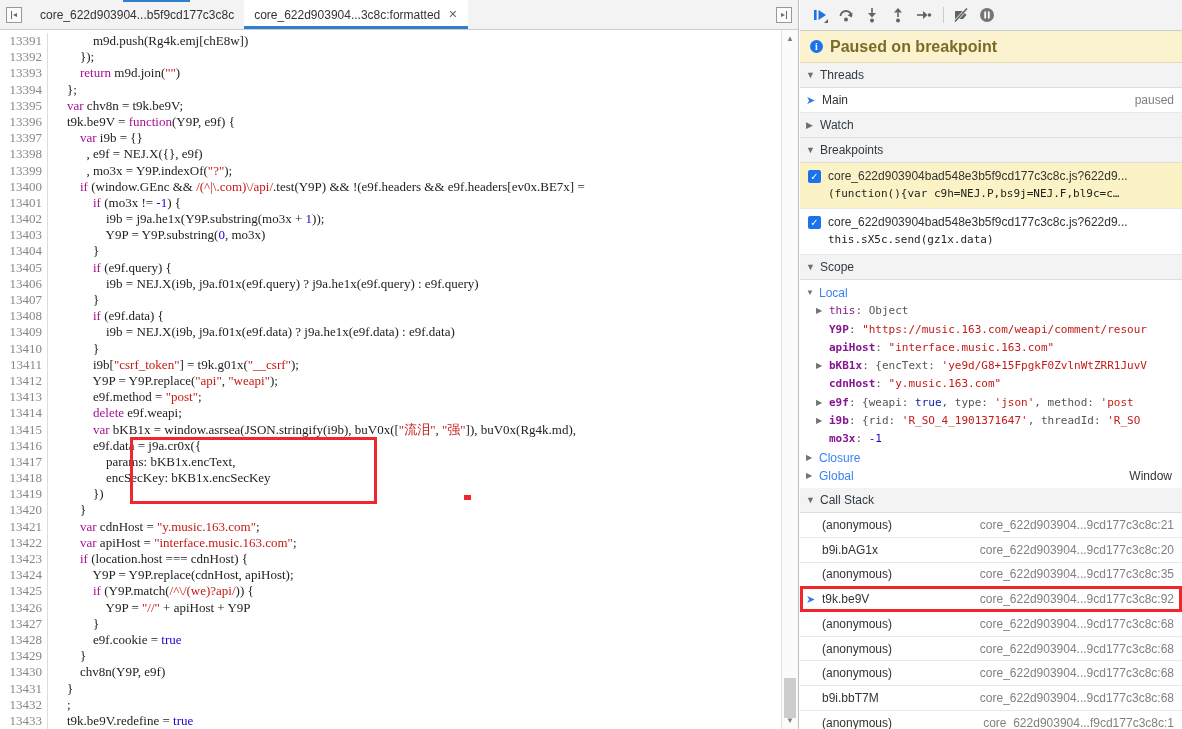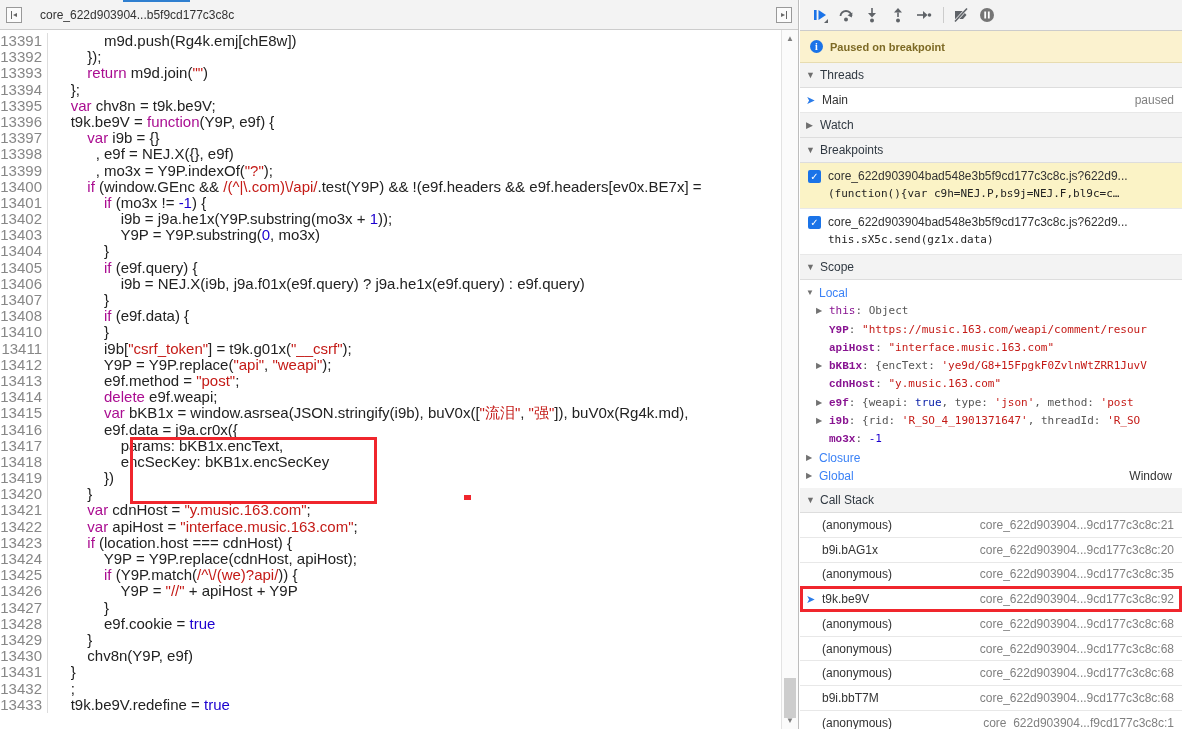--- a/index.html
+++ b/index.html
@@ -16,21 +16,21 @@
   .navbtn .bar { display:inline-block; width:1px; height:8px; background:#666; }
   .tab { display:flex; align-items:center; padding:0 10px; font-size:12px; color:#333; position:relative; white-space:nowrap;text-align:right; }
   .tab.t1 { margin-left:2px; }
   .tab.active { background:#fff; }
   .tab.active::after { content:""; position:absolute; left:0; right:0; bottom:0; height:3px; background:#2f7fd0; }
   .tab .close { margin-left:8px; color:#666; font-size:11px; }
   .tabbar .spacer { flex:1; }
 
   .code-area { position:absolute; left:0; top:30px; width:798px; height:699px; background:#fff; overflow:hidden; }
   .code-lines { position:absolute; left:0; top:0; width:781px; height:699px; overflow:hidden; padding-top:3px; }
-  .cl { white-space:pre; font-family:Liberation Sans, sans-serif; font-size:15px; line-height:16.2px; height:16.2px; }
+  .cl { white-space:pre; font-family:Liberation Serif, serif; font-size:13px; line-height:16.2px; height:16.2px; }
   .ln { display:inline-block; width:48px; text-align:right; padding-right:5px; color:#878787;
         border-right:1px solid #ddd; margin-right:6px; }
   .tok-p { color:#222; }
   .tok-k { color:#aa0d91; }
   .tok-s { color:#c41a16; }
   .tok-n { color:#1c00cf; }
 
   .vscroll { position:absolute; right:0; top:0; width:17px; height:699px; background:#fbfbfb; border-left:1px solid #e3e3e3; }
   .vscroll .arr { position:absolute; left:0; width:16px; text-align:center; color:#7f7f7f; font-size:8px; }
   .vscroll .arr.up { top:4px; } .vscroll .arr.dn { bottom:4px; }
@@ -40,21 +40,21 @@
   .anno-dot { position:absolute; left:464px; top:465px; width:7px; height:5px; background:#f0262d; }
 
   
   .sidebar { position:absolute; left:800px; top:0; width:382px; height:729px; background:#fff; font-size:12px; color:#333; }
   .dbg-toolbar { height:31px; background:#f3f3f3; border-bottom:1px solid #ccc; display:flex; align-items:center; padding-left:8px; }
   .dbg-btn { width:24px; height:22px; margin-right:2px; display:flex; align-items:center; justify-content:center; position:relative; }
   .dbg-sep { width:1px; height:16px; background:#ccc; margin:0 5px; }
   .banner { height:32px; background:#fbf2cf; border-bottom:1px solid #e7dcb0; display:flex; align-items:center; padding-left:10px; }
   .banner .info-i { width:13px; height:13px; border-radius:50%; background:#1a73e8; color:#fff; font-size:10px; font-weight:bold;
     line-height:13px; text-align:center; margin-right:7px; font-family:"Liberation Serif", serif; flex:none; }
-  .banner .msg { color:#7d6a25; font-weight:bold; font-size:11px; }
+  .banner .msg { color:#7d6a25; font-weight:bold; font-size:16px; }
 
   .sec-hdr { height:25px; background:#f3f3f3; border-bottom:1px solid #ddd; display:flex; align-items:center; padding-left:6px; }
   .sec-hdr .tri { font-size:9px; color:#6e6e6e; width:14px; }
   .sec-hdr .ttl { color:#303942; }
   .sec-body { background:#fff; }
 
   .thread-row { height:25px; display:flex; align-items:center; border-bottom:1px solid #e8e8e8; padding:0 8px 0 6px; }
   .exec-arrow { color:#2b7ce9; font-size:11px; width:16px; }
   .thread-row .nm { flex:1; }
   .thread-row .right { color:#808080; }
@@ -68,21 +68,21 @@
   .bp-code { font-family:"DejaVu Sans Mono", monospace; font-size:11px; color:#222; line-height:17px; white-space:nowrap; }
 
   .scope-tree { padding:4px 0 3px 0; }
   .sc-row { height:18.3px; line-height:18.3px; white-space:nowrap; overflow:hidden; font-family:"DejaVu Sans Mono", monospace;
     font-size:11px; padding-left:6px; display:flex; }
   .sc-row .flex { flex:1; overflow:hidden; white-space:nowrap; }
   .sc-row .tw { display:inline-block; width:13px; color:#727272; font-size:8px; font-family:"Liberation Sans", sans-serif; }
   .sc-row .right { color:#333; padding-right:10px; font-family:"Liberation Sans", sans-serif; font-size:12px; }
   .sc-sec { color:#3b82f6; font-family:"Liberation Sans", sans-serif; font-size:12px; }
   .sc-pn  { color:#881391; }
-  .sc-pnb { color:#881391; font-weight:bold;font-family:Liberation Mono, monospace; }
+  .sc-pnb { color:#881391; font-weight:bold; }
   .sc-p   { color:#565656; }
   .sc-ob  { color:#565656; }
   .sc-str { color:#c41a16; }
   .sc-num { color:#1c00cf; }
   .sc-bool{ color:#0d22aa; }
 
   .cs-row { height:24.7px; display:flex; align-items:center; border-bottom:1px solid #e8e8e8; padding:0 8px 0 6px; position:relative; }
   .cs-row .exec-arrow { width:16px; }
   .cs-row .pad { width:16px; }
   .cs-row .fn { flex:1; color:#333; white-space:nowrap; overflow:hidden; }
@@ -94,20 +94,24 @@
 </head>
 <body>
 
 <div class="app">
 
   <div class="editor">
     <div class="tabbar">
       <div class="navbtn"><span class="bar"></span>◂</div>
       <div class="tab t1">
         <span>core_622d903904...b5f9cd177c3c8c</span>
+      </div>
+      <div class="tab active">
+        <span>core_622d903904...3c8c:formatted</span>
+        <span class="close">✕</span>
       </div>
       <div class="spacer"></div>
       <div class="navbtn">▸<span class="bar"></span></div>
       <div class="tab-top-indicator"></div>
     </div>
 
     <div class="code-area">
       <div class="code-lines">
           <div class="cl"><span class="ln">13391</span><span class="lc"><span class="tok-p">            m9d.push(Rg4k.emj[chE8w])</span></span></div>
           <div class="cl"><span class="ln">13392</span><span class="lc"><span class="tok-p">        });</span></span></div>
@@ -120,20 +124,21 @@
           <div class="cl"><span class="ln">13399</span><span class="lc"><span class="tok-p">          , mo3x = Y9P.indexOf(</span><span class="tok-s">"?"</span><span class="tok-p">);</span></span></div>
           <div class="cl"><span class="ln">13400</span><span class="lc"><span class="tok-p">        </span><span class="tok-k">if</span><span class="tok-p"> (window.GEnc &amp;&amp; </span><span class="tok-s">/(^|\.com)\/api/</span><span class="tok-p">.test(Y9P) &amp;&amp; !(e9f.headers &amp;&amp; e9f.headers[ev0x.BE7x] =</span></span></div>
           <div class="cl"><span class="ln">13401</span><span class="lc"><span class="tok-p">            </span><span class="tok-k">if</span><span class="tok-p"> (mo3x != </span><span class="tok-n">-1</span><span class="tok-p">) {</span></span></div>
           <div class="cl"><span class="ln">13402</span><span class="lc"><span class="tok-p">                i9b = j9a.he1x(Y9P.substring(mo3x + </span><span class="tok-n">1</span><span class="tok-p">));</span></span></div>
           <div class="cl"><span class="ln">13403</span><span class="lc"><span class="tok-p">                Y9P = Y9P.substring(</span><span class="tok-n">0</span><span class="tok-p">, mo3x)</span></span></div>
           <div class="cl"><span class="ln">13404</span><span class="lc"><span class="tok-p">            }</span></span></div>
           <div class="cl"><span class="ln">13405</span><span class="lc"><span class="tok-p">            </span><span class="tok-k">if</span><span class="tok-p"> (e9f.query) {</span></span></div>
           <div class="cl"><span class="ln">13406</span><span class="lc"><span class="tok-p">                i9b = NEJ.X(i9b, j9a.f01x(e9f.query) ? j9a.he1x(e9f.query) : e9f.query)</span></span></div>
           <div class="cl"><span class="ln">13407</span><span class="lc"><span class="tok-p">            }</span></span></div>
           <div class="cl"><span class="ln">13408</span><span class="lc"><span class="tok-p">            </span><span class="tok-k">if</span><span class="tok-p"> (e9f.data) {</span></span></div>
+          <div class="cl"><span class="ln">13409</span><span class="lc"><span class="tok-p">                i9b = NEJ.X(i9b, j9a.f01x(e9f.data) ? j9a.he1x(e9f.data) : e9f.data)</span></span></div>
           <div class="cl"><span class="ln">13410</span><span class="lc"><span class="tok-p">            }</span></span></div>
           <div class="cl"><span class="ln">13411</span><span class="lc"><span class="tok-p">            i9b[</span><span class="tok-s">"csrf_token"</span><span class="tok-p">] = t9k.g01x(</span><span class="tok-s">"__csrf"</span><span class="tok-p">);</span></span></div>
           <div class="cl"><span class="ln">13412</span><span class="lc"><span class="tok-p">            Y9P = Y9P.replace(</span><span class="tok-s">"api"</span><span class="tok-p">, </span><span class="tok-s">"weapi"</span><span class="tok-p">);</span></span></div>
           <div class="cl"><span class="ln">13413</span><span class="lc"><span class="tok-p">            e9f.method = </span><span class="tok-s">"post"</span><span class="tok-p">;</span></span></div>
           <div class="cl"><span class="ln">13414</span><span class="lc"><span class="tok-p">            </span><span class="tok-k">delete</span><span class="tok-p"> e9f.weapi;</span></span></div>
           <div class="cl"><span class="ln">13415</span><span class="lc"><span class="tok-p">            </span><span class="tok-k">var</span><span class="tok-p"> bKB1x = window.asrsea(JSON.stringify(i9b), buV0x([</span><span class="tok-s">"流泪"</span><span class="tok-p">, </span><span class="tok-s">"强"</span><span class="tok-p">]), buV0x(Rg4k.md),</span></span></div>
           <div class="cl"><span class="ln">13416</span><span class="lc"><span class="tok-p">            e9f.data = j9a.cr0x({</span></span></div>
           <div class="cl"><span class="ln">13417</span><span class="lc"><span class="tok-p">                params: bKB1x.encText,</span></span></div>
           <div class="cl"><span class="ln">13418</span><span class="lc"><span class="tok-p">                encSecKey: bKB1x.encSecKey</span></span></div>
           <div class="cl"><span class="ln">13419</span><span class="lc"><span class="tok-p">            })</span></span></div>

